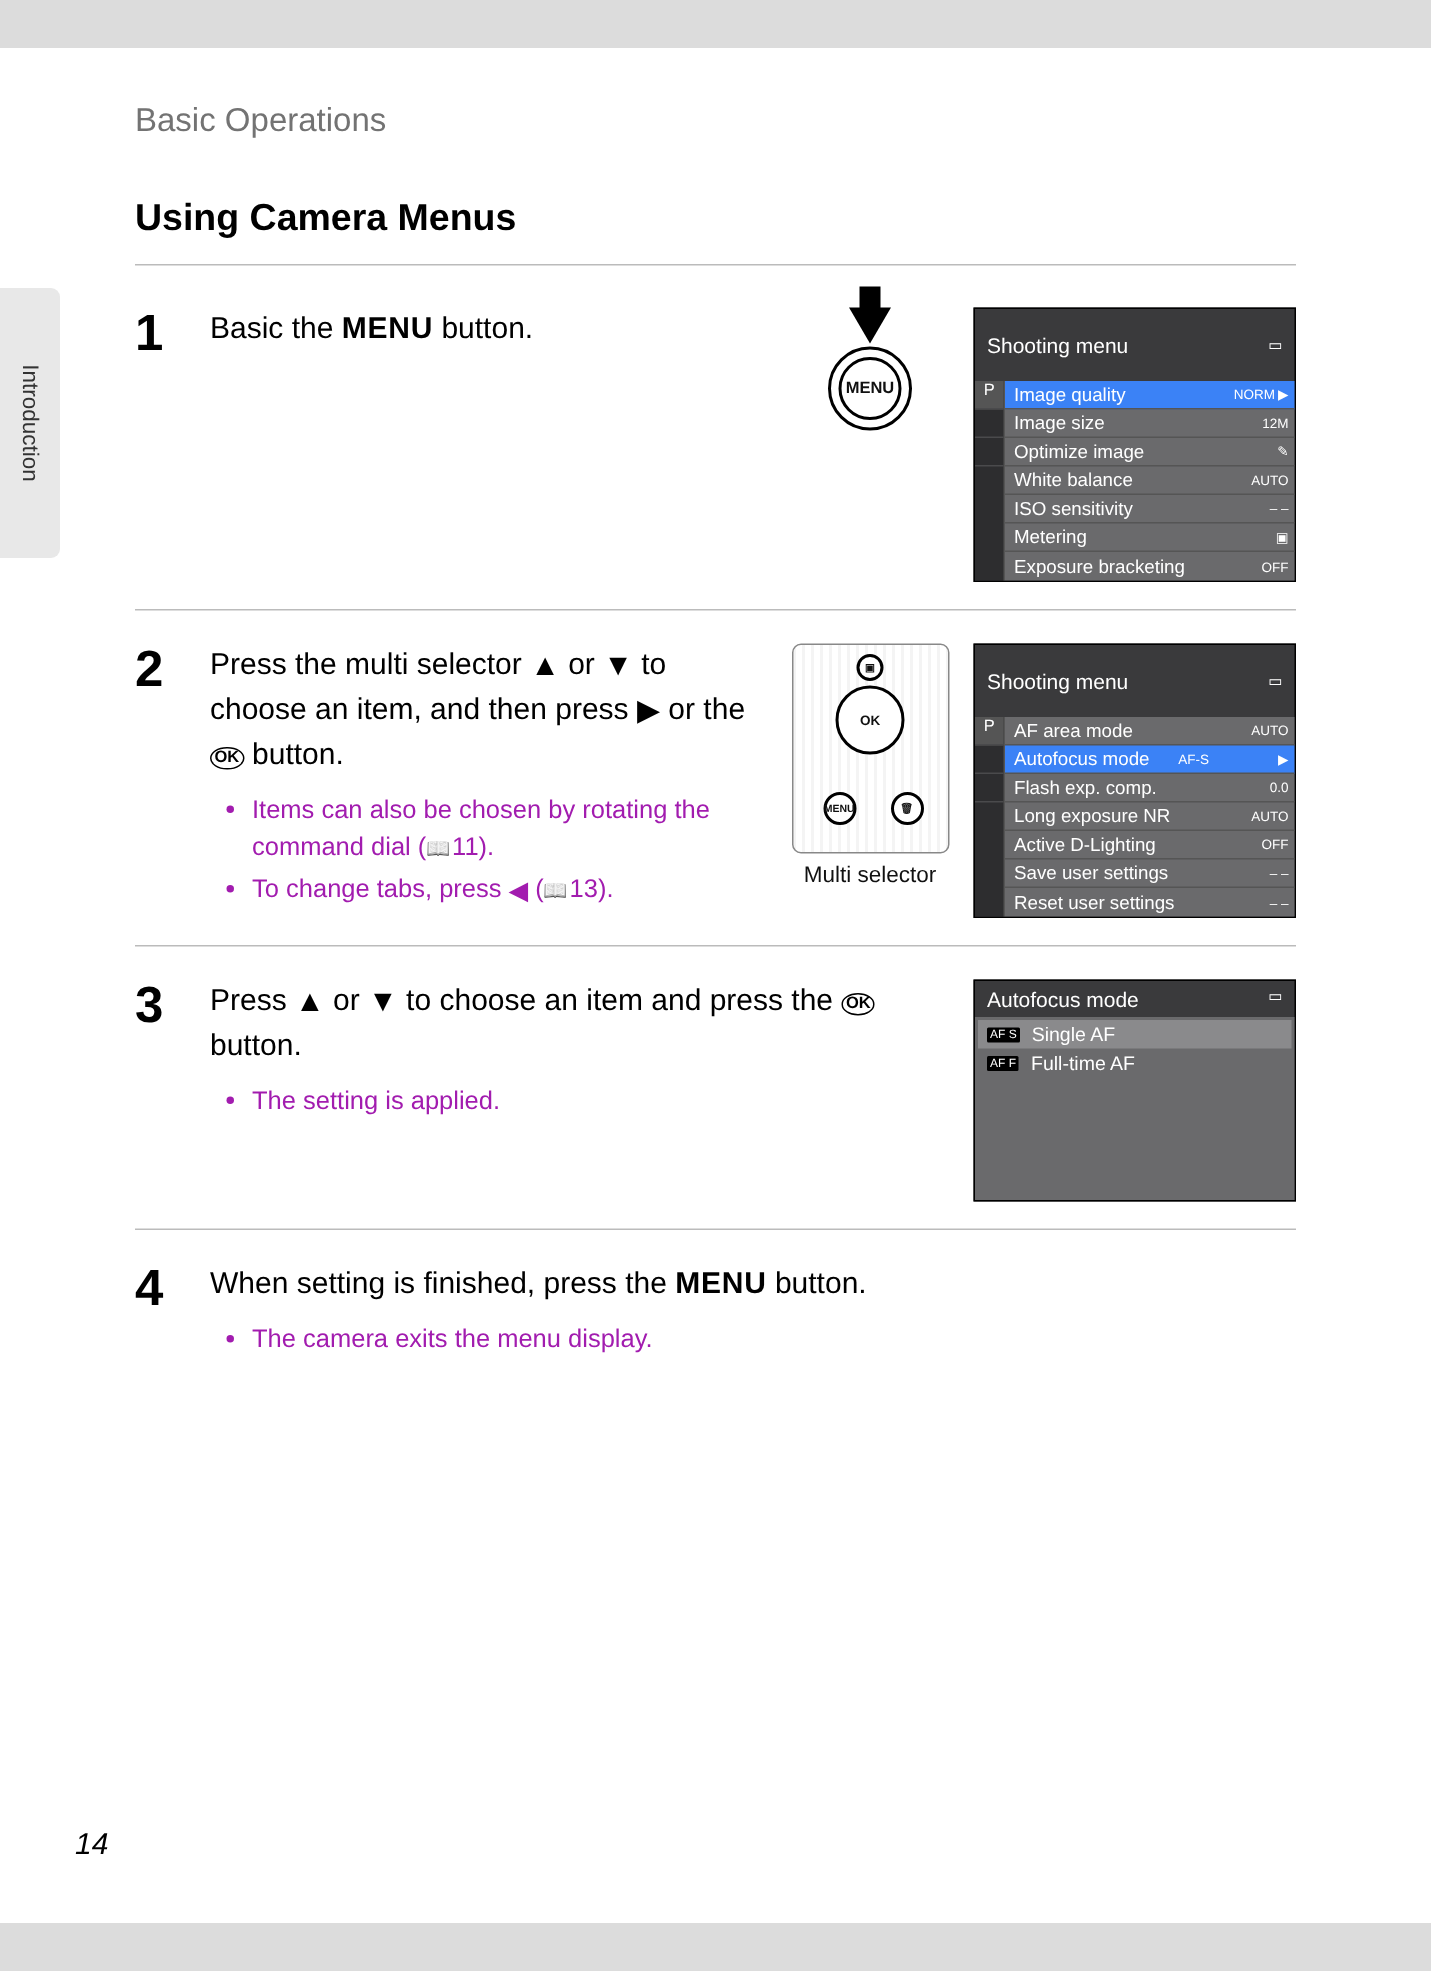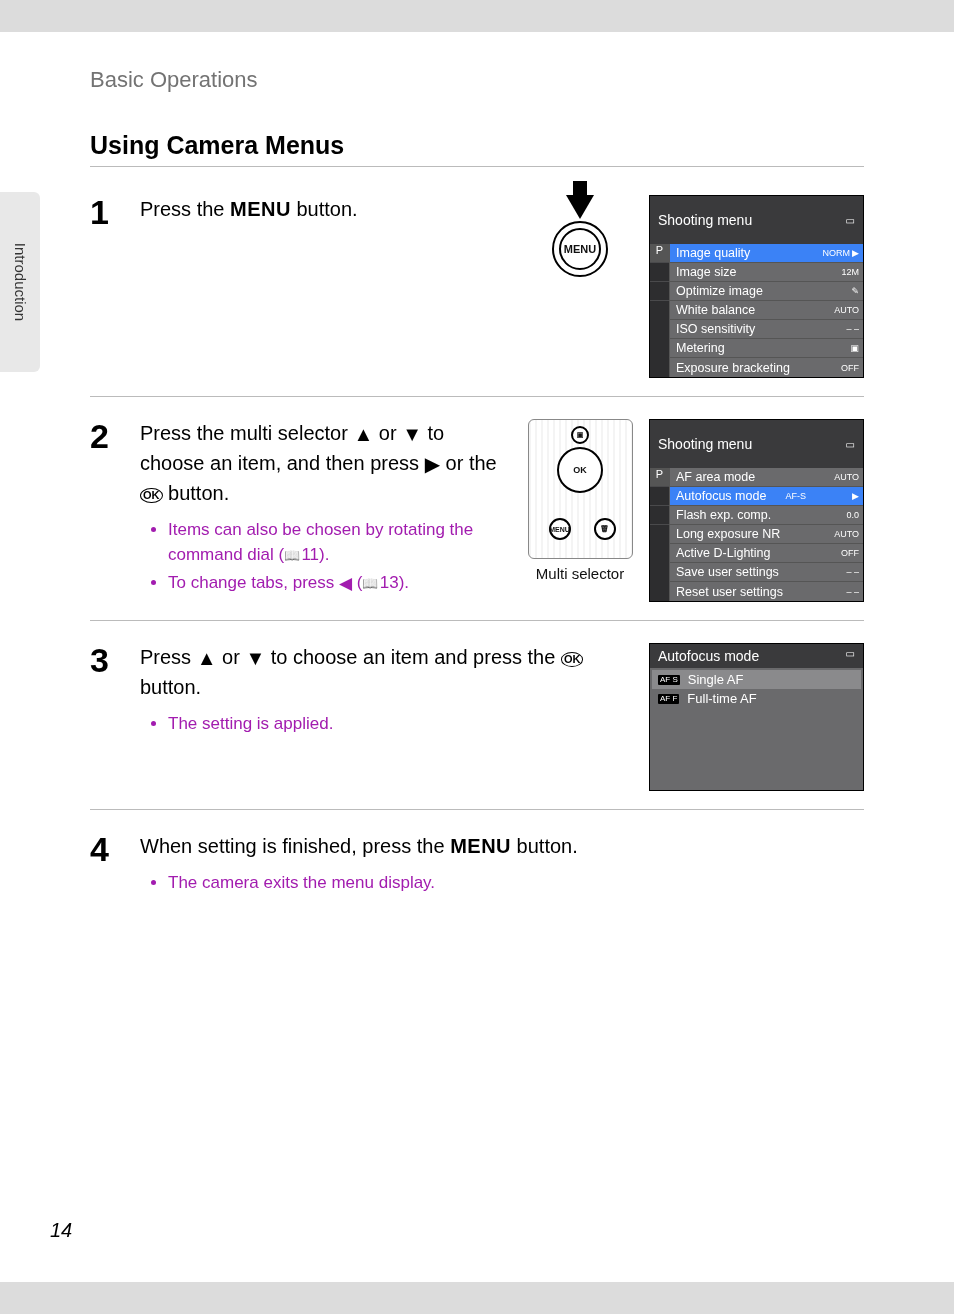--- a/index.html
+++ b/index.html
@@ -37,21 +37,21 @@
     transform: translate(-50%,-50%) rotate(90deg);
     font-size: 15px;
     color: #333;
     white-space: nowrap;
   }
   h2.section-title {
     font-size: 25px;
     font-weight: 700;
     margin-bottom: 28px;
     border-bottom: 1px solid #bbb;
-    padding-bottom: 6px;
+    padding-bottom: 16px;
   }
   .step {
     display: flex;
     align-items: flex-start;
     margin-bottom: 22px;
     padding-bottom: 18px;
     border-bottom: 1px solid #bbb;
     gap: 18px;
   }
   .step:last-of-type { border-bottom: none; }
@@ -229,21 +229,21 @@
   </div>
 
   <div class="breadcrumb">Basic Operations</div>
 
   <h2 class="section-title">Using Camera Menus</h2>
 
   <div class="step">
     <div class="step-num">1</div>
     <div class="step-body">
       <p class="lead">
-        <span>Press the </span><span class="menu-word">MENU</span><span> button.</span>
+        <span>Basic the </span><span class="menu-word">MENU</span><span> button.</span>
       </p>
     </div>
     <div class="figs">
       <div class="illus">
         <div class="big-arrow"></div>
         <div class="menu-btn-draw">
           <div class="inner">MENU</div>
         </div>
       </div>
       <div class="menu-shot">

